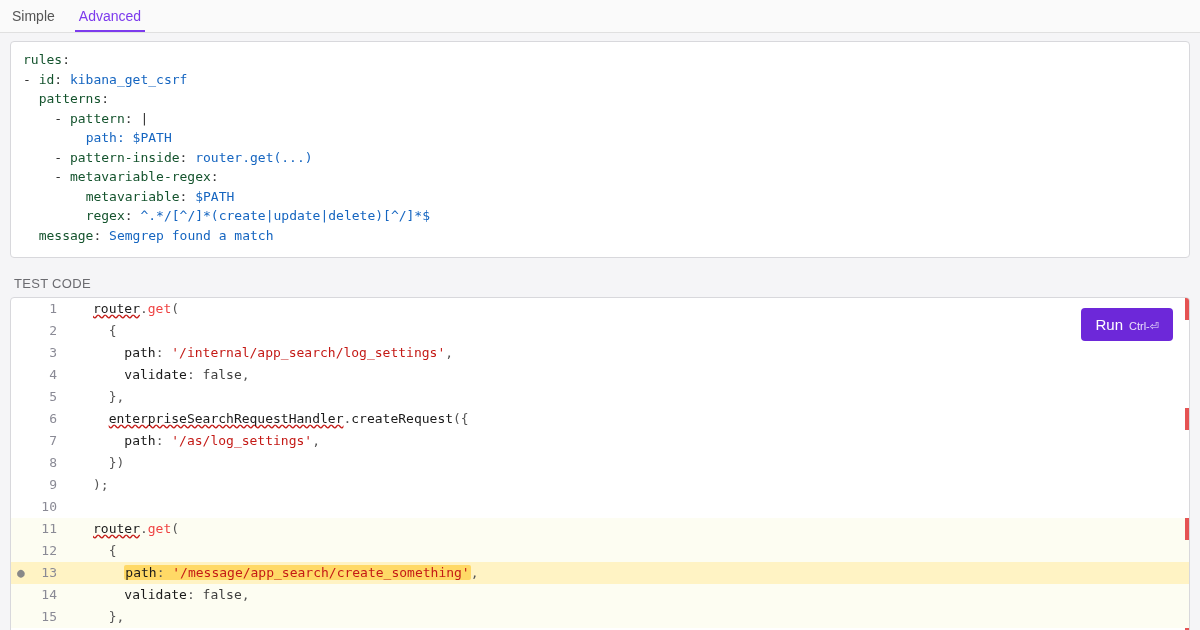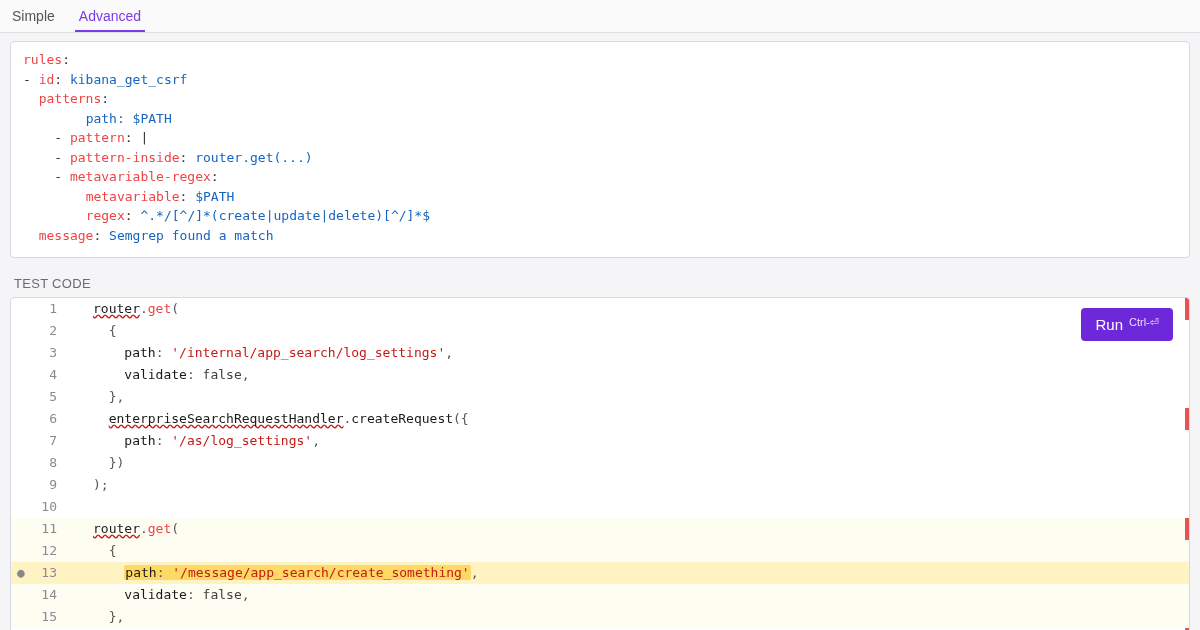--- a/index.html
+++ b/index.html
@@ -5,21 +5,21 @@
   * { box-sizing: border-box; margin: 0; padding: 0; }
   body { font-family: -apple-system, BlinkMacSystemFont, "Segoe UI", sans-serif; background: #f5f5f7; font-size: 14px; color: #333; }
   .mono { font-family: "SF Mono", Monaco, Menlo, Consolas, monospace; font-size: 13px; }
 
   .tabs { display: flex; gap: 16px; padding: 0 8px; border-bottom: 1px solid #e0e0e0; background: #fafafa; }
   .tab { padding: 8px 4px 6px; color: #555; cursor: pointer; border-bottom: 2px solid transparent; }
   .tab.active { color: #7c3aed; border-bottom-color: #7c3aed; }
 
   .yaml-panel { margin: 8px 10px 0; background: #fff; border: 1px solid #d8d8dc; border-radius: 4px; padding: 8px 12px 12px; line-height: 1.5; overflow:hidden; }
   .yaml-line { white-space: pre; }
-  .ykey { color: #ef4444; }
+  .ykey { color: #14532d; }
   .yval { color: #1565c0; }
   .yplain { color: #1565c0; }
 
   .section-label { margin: 18px 14px 6px; color: #6b6b70; font-size: 13px; letter-spacing: .3px; }
 
   .code-panel { position:relative; margin: 0 10px; background: #fff; border:1px solid #d8d8dc; border-radius:4px; overflow:hidden; }
   .code-row { display:flex; line-height:22px; min-height:22px; }
   .code-row.hl-soft { background:#fdfdf2; }
   .code-row.hl { background:#fff3c4; }
   .gutter-marker { width:20px; text-align:center; color:#888; }
@@ -31,37 +31,37 @@
 
   .tok-id { color:#1a1a1a; }
   .tok-prop { color:#1a1a1a; }
   .tok-method { color:#ef4444; }
   .tok-str { color:#c41a16; }
   .tok-kw { color:#404040; }
   .tok-punc { color:#555; }
   .squiggle { text-decoration: underline wavy #c41a16; text-decoration-skip-ink:none; }
   .match-hl { background:#ffd966; padding:0 1px; border-radius:2px; }
 
-  .run-btn { position:absolute; top:10px; right:16px; background:#6d28d9; color:#fff; border:none; border-radius:4px; padding:8px 14px; font-size:15px; cursor:pointer; display:flex; align-items:flex-start; gap:6px; }
+  .run-btn { position:absolute; top:10px; right:16px; background:#6d28d9; color:#fff; border:none; border-radius:4px; padding:8px 14px; font-size:15px; cursor:pointer; display:flex; align-items:flex-end; gap:6px; }
   .run-hint { font-size:11px; opacity:.85; }
 </style>
 </head>
 <body>
 
 <div class="tabs">
   <div class="tab">Simple</div>
   <div class="tab active">Advanced</div>
 </div>
 
 <div class="yaml-panel mono">
   <div class="yaml-line"><span class="ykey">rules</span><span>:</span></div>
   <div class="yaml-line"><span>- </span><span class="ykey">id</span><span>: </span><span class="yval">kibana_get_csrf</span></div>
   <div class="yaml-line">  <span class="ykey">patterns</span><span>:</span></div>
+  <div class="yaml-line">    <span>- </span><span class="ykey">pattern</span><span>: </span><span>|</span></div>
   <div class="yaml-line">        <span class="yplain">path: $PATH</span></div>
-  <div class="yaml-line">    <span>- </span><span class="ykey">pattern</span><span>: </span><span>|</span></div>
   <div class="yaml-line">    <span>- </span><span class="ykey">pattern-inside</span><span>: </span><span class="yval">router.get(...)</span></div>
   <div class="yaml-line">    <span>- </span><span class="ykey">metavariable-regex</span><span>:</span></div>
   <div class="yaml-line">        <span class="ykey">metavariable</span><span>: </span><span class="yval">$PATH</span></div>
   <div class="yaml-line">        <span class="ykey">regex</span><span>: </span><span class="yval">^.*/[^/]*(create|update|delete)[^/]*$</span></div>
   <div class="yaml-line">  <span class="ykey">message</span><span>: </span><span class="yval">Semgrep found a match</span></div>
 </div>
 
 <div class="section-label">TEST CODE</div>
 
 <div class="code-panel mono">

